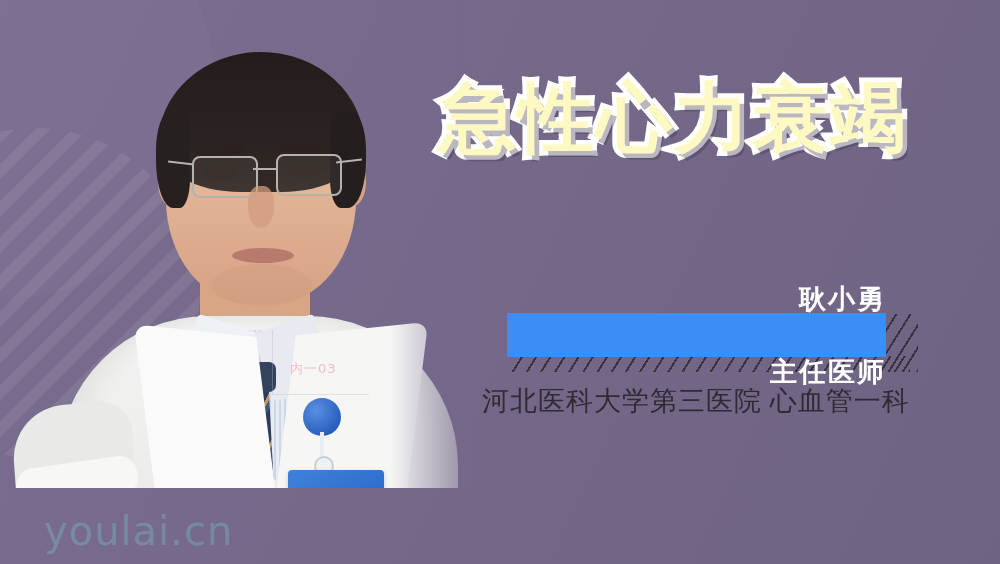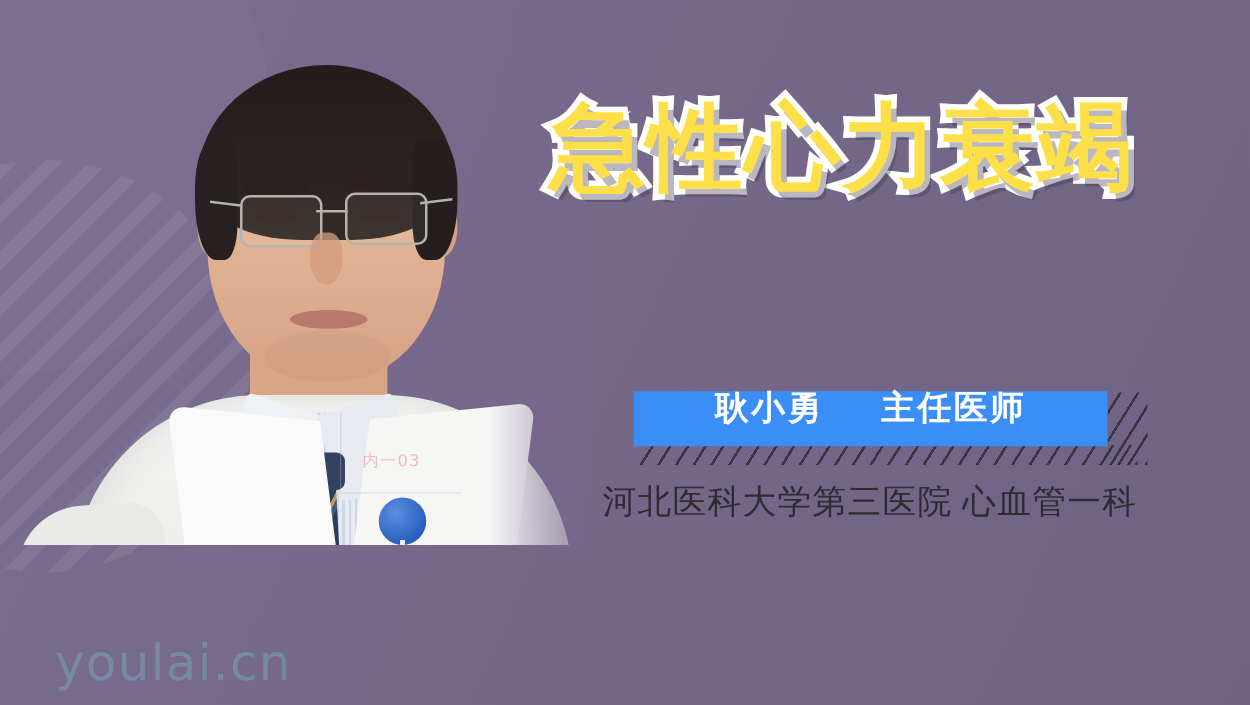--- a/index.html
+++ b/index.html
@@ -50,21 +50,21 @@
     border-radius: 50%;
     background: rgba(255,255,255,0.022);
   }
 
   
   .photo {
     position: absolute;
     left: 0;
     top: 0;
     width: 470px;
-    height: 436px;
+    height: 488px;
     overflow: hidden;
   }
   .ph-neck {
     position: absolute;
     left: 200px; top: 250px;
     width: 110px; height: 120px;
     background: #d8a684;
     border-radius: 26px;
   }
   .ph-shoulders {
@@ -242,21 +242,21 @@
     position: absolute;
     left: 440px;
     top: 72px;
     width: 540px;
   }
   .title-line {
     font-family: "DejaVu Sans", "Liberation Sans", sans-serif;
     font-weight: 700;
     font-size: 76px;
     line-height: 92px;
-    color: #fde047;
+    color: #fef9c3;
     letter-spacing: 2px;
     white-space: nowrap;
     -webkit-text-stroke: 9px #ffffff;
     paint-order: stroke fill;
     text-shadow: 5px 6px 0 rgba(60,48,78,0.35);
   }
 
   
   .hatch-right {
     position: absolute;
@@ -283,23 +283,24 @@
 
   
   .name-banner {
     position: absolute;
     left: 507px;
     top: 313px;
     width: 379px;
     height: 44px;
     background: #3a8ef6;
     display: flex;
-    align-items: flex-start;
+    align-items: flex-end;
     justify-content: center;
     gap: 46px;
+    flex-direction: column;
   }
   .name-banner span {
     color: #ffffff;
     font-size: 27px;
     font-weight: 700;
     letter-spacing: 2px;
     line-height: 1;
     font-family: "DejaVu Sans", "Liberation Sans", sans-serif;
   }
 

